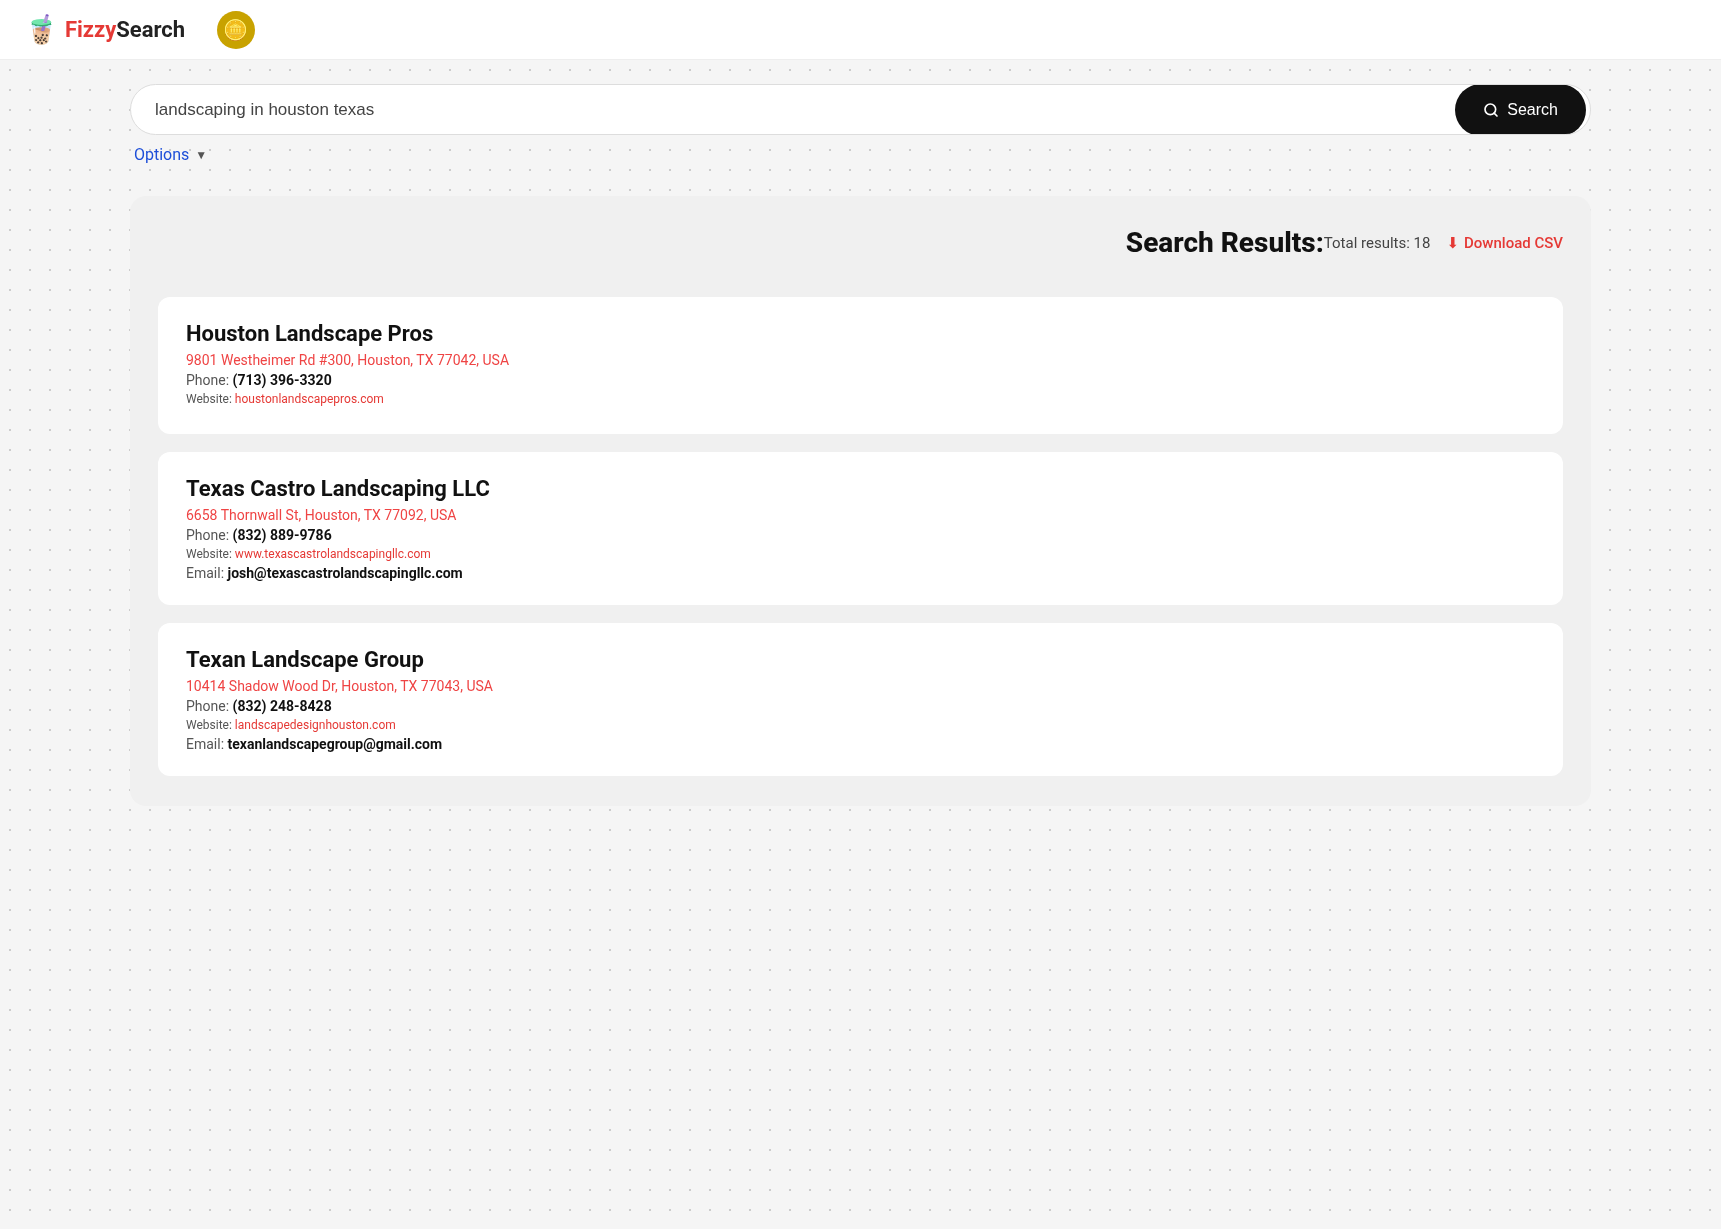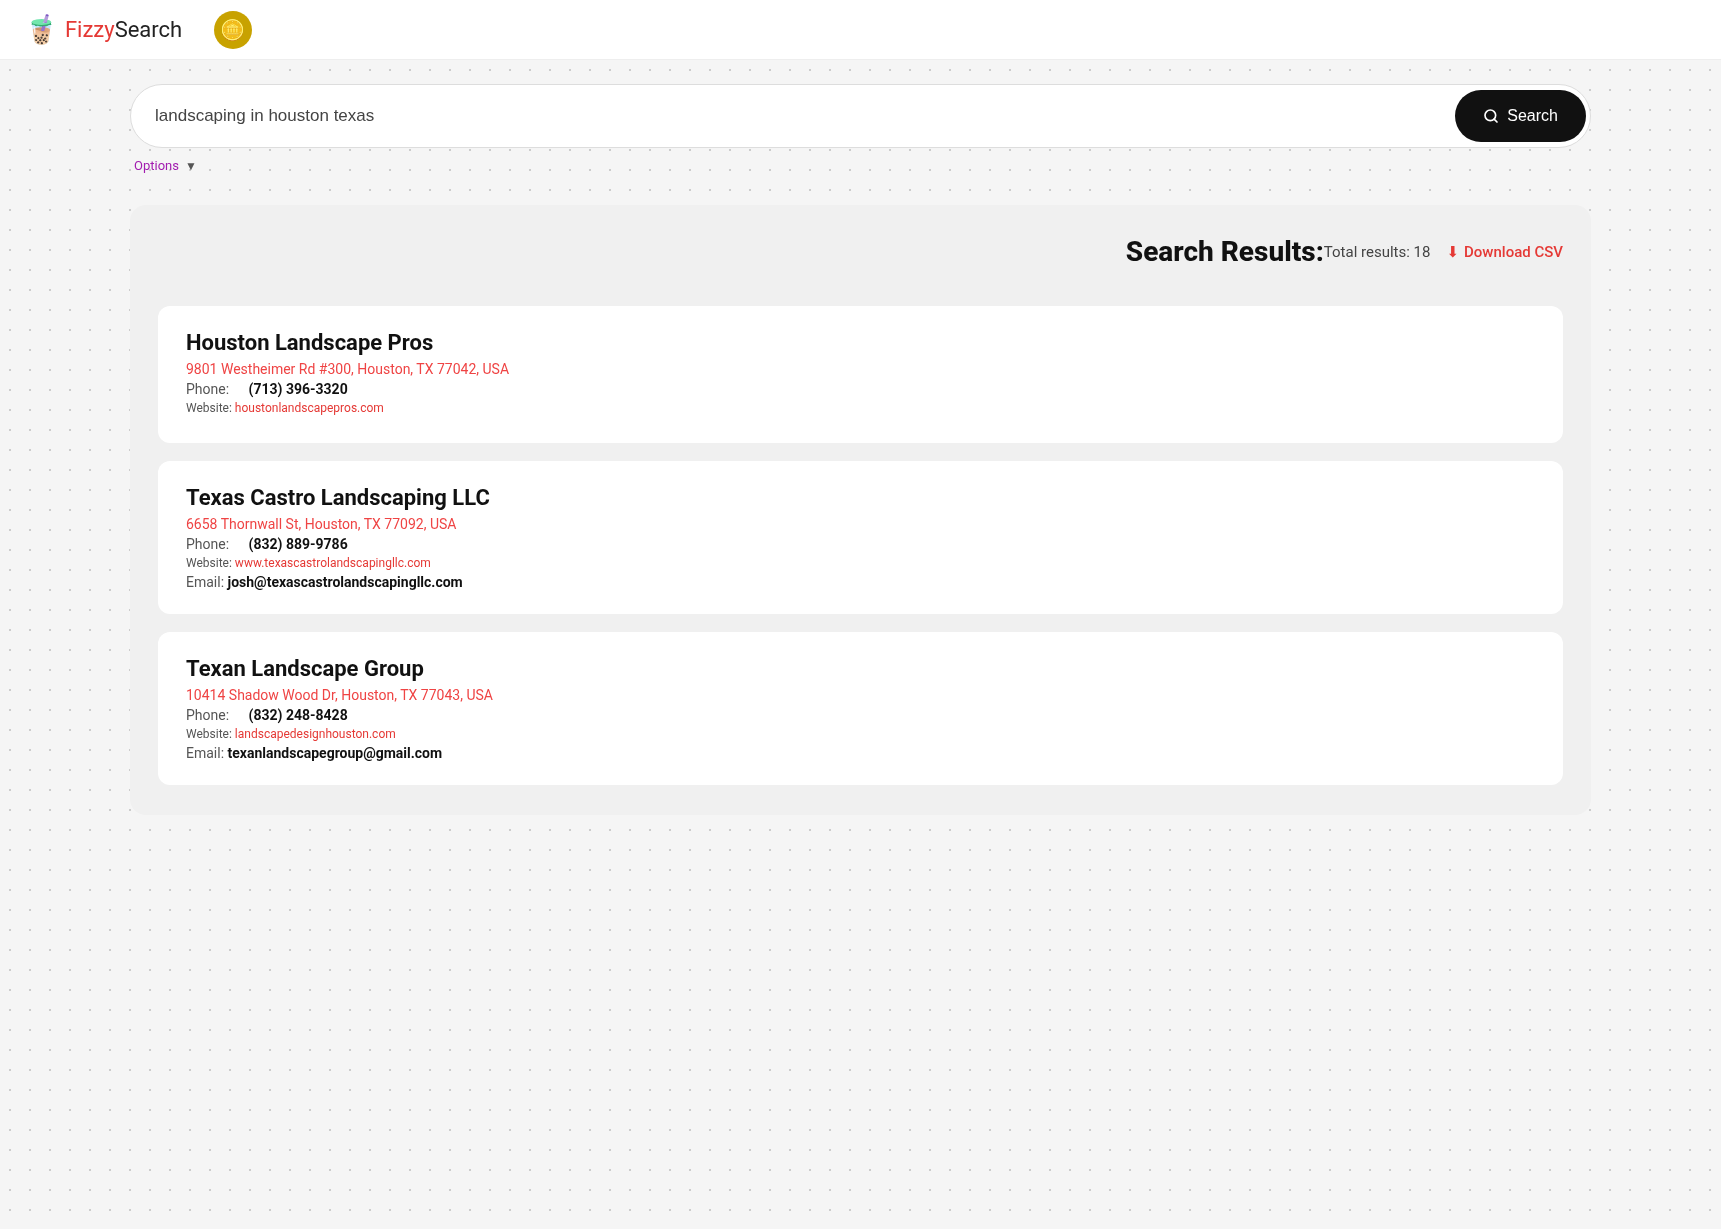--- a/index.html
+++ b/index.html
@@ -34,21 +34,21 @@
       margin-right: 32px;
       text-decoration: none;
     }
 
     .logo-icon {
       font-size: 28px;
     }
 
     .logo-text {
       font-size: 22px;
-      font-weight: 400;
+      font-weight: 700;
     }
 
     .logo-text .fizzy {
       color: #e53935;
     }
 
     .logo-text .search {
       color: #222;
     }
 
@@ -84,21 +84,21 @@
     }
 
     .search-bar-wrapper {
       display: flex;
       align-items: center;
       background: #fff;
       border: 1.5px solid #ddd;
       border-radius: 40px;
       overflow: hidden;
       padding: 0 0 0 24px;
-      height: 64px;
+      height: 51px;
     }
 
     .search-input {
       flex: 1;
       border: none;
       outline: none;
       font-size: 17px;
       color: #444;
       background: transparent;
     }
@@ -121,22 +121,22 @@
 
     .options-row {
       display: flex;
       align-items: center;
       gap: 6px;
       margin-top: 10px;
       padding-left: 4px;
     }
 
     .options-label {
-      font-size: 13px;
-      color: #a21caf;
+      font-size: 16px;
+      color: #1d4ed8;
       cursor: pointer;
     }
 
     .options-arrow {
       font-size: 12px;
       color: #555;
     }
 
     
     .results-container {
@@ -202,21 +202,20 @@
     }
 
     .result-phone {
       font-size: 14px;
       color: #555;
       margin-bottom: 4px;
     }
 
     .result-phone strong {
       color: #111;
-      margin-left: 16px;
     }
 
     .result-website {
       font-size: 12px;
       color: #555;
       margin-bottom: 4px;
     }
 
     .result-website a {
       color: #e53935;

